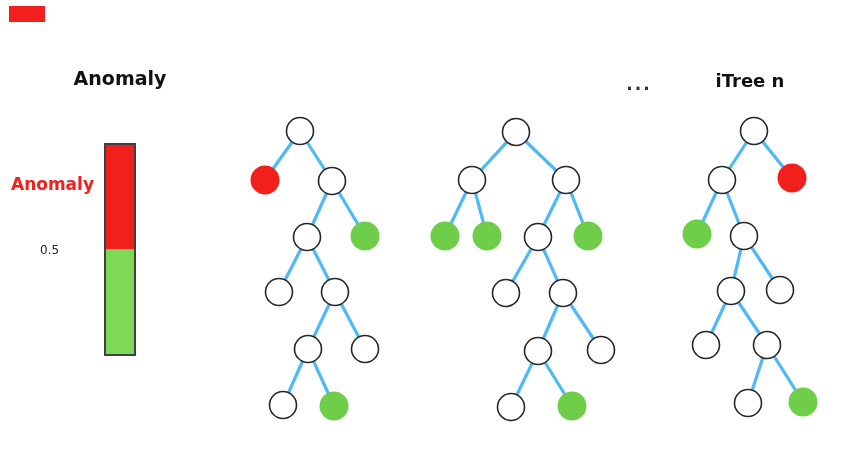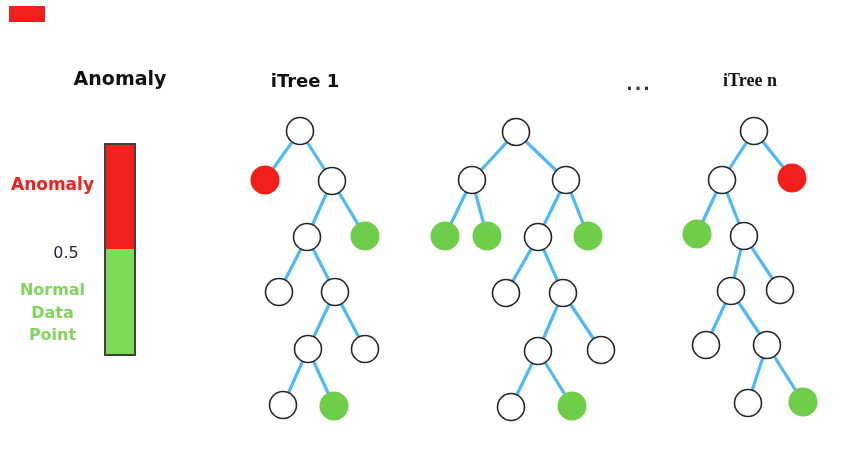--- a/index.html
+++ b/index.html
@@ -18,34 +18,34 @@
     border:2px solid #404040;box-sizing:border-box;
     display:flex;flex-direction:column;
   }
   .bar-red{height:104px;}
   .bar-green{flex:1;}
   .anomaly-label{
     left:10px;top:174px;width:85px;text-align:center;
     font-size:17px;font-weight:bold;
   }
   .threshold{
-    left:40px;top:243px;width:52px;text-align:center;
-    font-size:16px;color:#23233a;
+    left:40px;top:243px;width:52px;text-align:left;
+    font-size:12px;color:#23233a;
   }
   .normal-label{
     left:10px;top:279px;width:85px;text-align:center;
     font-size:16px;font-weight:bold;line-height:22.5px;
   }
   .tree-title{
     top:70px;width:100px;text-align:center;
     font-size:18px;font-weight:bold;color:#111;
   }
   .tree-title.t1{left:255px;}
   .tree-title.t2{left:465px;}
-  .tree-title.tn{left:700px;font-family:Liberation Serif, serif;}
+  .tree-title.tn{left:700px;}
   .ellipsis{
     left:614px;top:74px;width:50px;text-align:center;
     font-size:17px;font-weight:bold;color:#333;letter-spacing:2px;
   }
   #trees-svg{left:0;top:0;}
 </style>
 </head>
 <body>
 
 <div class="canvas">
@@ -58,27 +58,21 @@
 
   <div class="abs score-bar">
     <div class="bar-red" style="background: rgb(242, 32, 28);"></div>
     <div class="bar-green" style="background: rgb(126, 217, 87);"></div>
   </div>
 
   <div class="abs anomaly-label" style="color: rgb(242, 32, 28);">Anomaly</div>
 
   <div class="abs threshold">0.5</div>
 
-  <div class="abs normal-label" style="color: rgb(130, 212, 94);">
-    <div>Normal</div>
-    <div>Data</div>
-    <div>Point</div>
-  </div>
 
-  <div class="abs tree-title t1">iTree 1</div>
   <div class="abs ellipsis">...</div>
   <div class="abs tree-title tn">iTree n</div>
 
   <svg id="trees-svg" class="abs" width="852" height="475">
       <line x1="300" y1="131" x2="265" y2="180" stroke="#4db9f8" stroke-width="3.2" stroke-linecap="round"></line>
       <line x1="300" y1="131" x2="332" y2="181" stroke="#4db9f8" stroke-width="3.2" stroke-linecap="round"></line>
       <line x1="332" y1="181" x2="307" y2="237" stroke="#4db9f8" stroke-width="3.2" stroke-linecap="round"></line>
       <line x1="332" y1="181" x2="365" y2="236" stroke="#4db9f8" stroke-width="3.2" stroke-linecap="round"></line>
       <line x1="307" y1="237" x2="279" y2="292" stroke="#4db9f8" stroke-width="3.2" stroke-linecap="round"></line>
       <line x1="307" y1="237" x2="335" y2="292" stroke="#4db9f8" stroke-width="3.2" stroke-linecap="round"></line>

